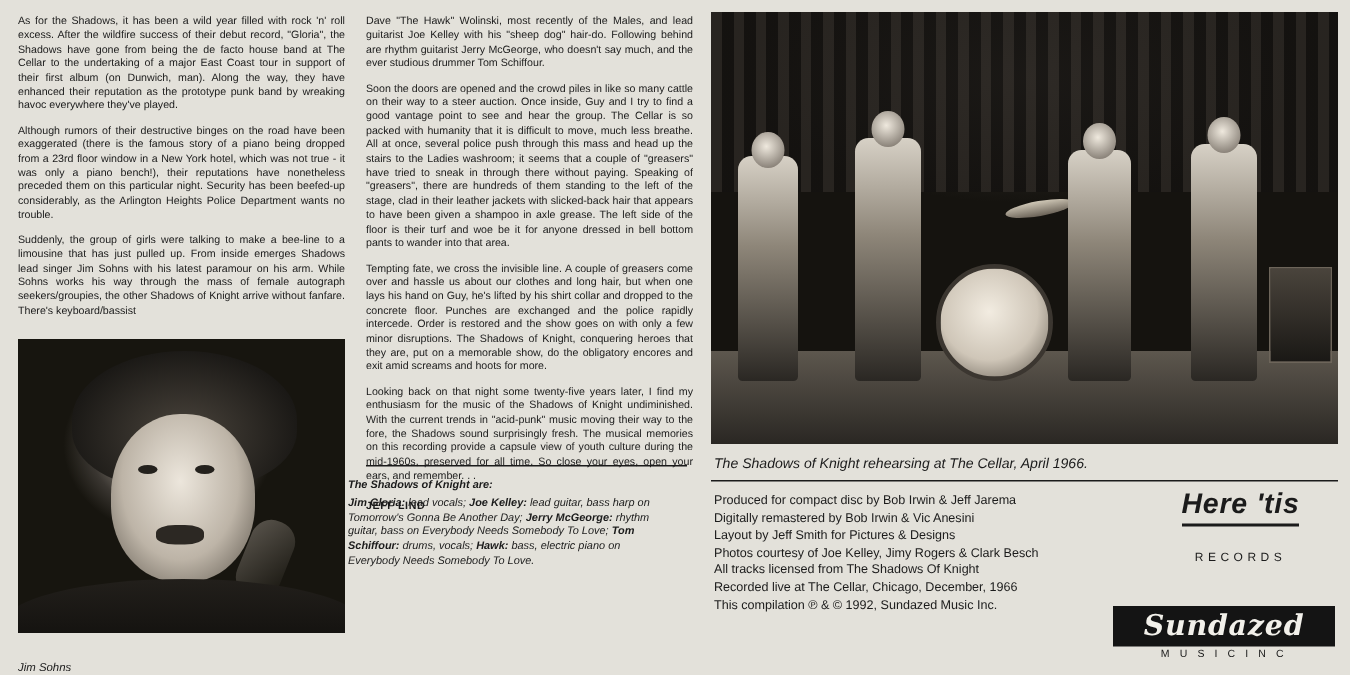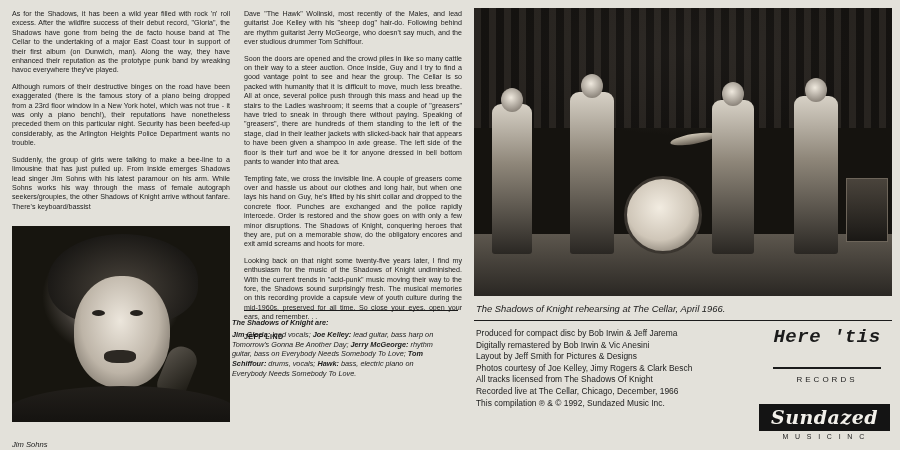--- a/index.html
+++ b/index.html
@@ -210,38 +210,38 @@
   }
   
   .logo-heretis {
     position: absolute;
     right: 14px; top: 326px;
     width: 118px;
     text-align: center;
     color: #1b1b1b;
   }
   .logo-heretis .wordmark {
-    font-family: Liberation Mono, monospace;
+    font-family: Liberation Sans, sans-serif;
     font-style: italic;
     font-weight: bold;
     font-size: 19px;
     letter-spacing: .5px;
     border-bottom: 2px solid #1b1b1b;
-    padding-bottom: 19px;
+    padding-bottom: 1px;
     display: inline-block;
   }
   .logo-heretis .sub {
     font-size: 8px;
     letter-spacing: 3px;
-    margin-top: 6px;
+    margin-top: 16px;
   }
   .logo-sundazed {
     position: absolute;
     right: 10px; bottom: 10px;
-    width: 131px;
+    width: 148px;
     text-align: center;
   }
   .logo-sundazed .band {
     background: #141414;
     color: #f2f0ea;
     font-family: "DejaVu Serif", serif;
     font-style: italic;
     font-weight: bold;
     font-size: 19px;
     letter-spacing: .5px;

